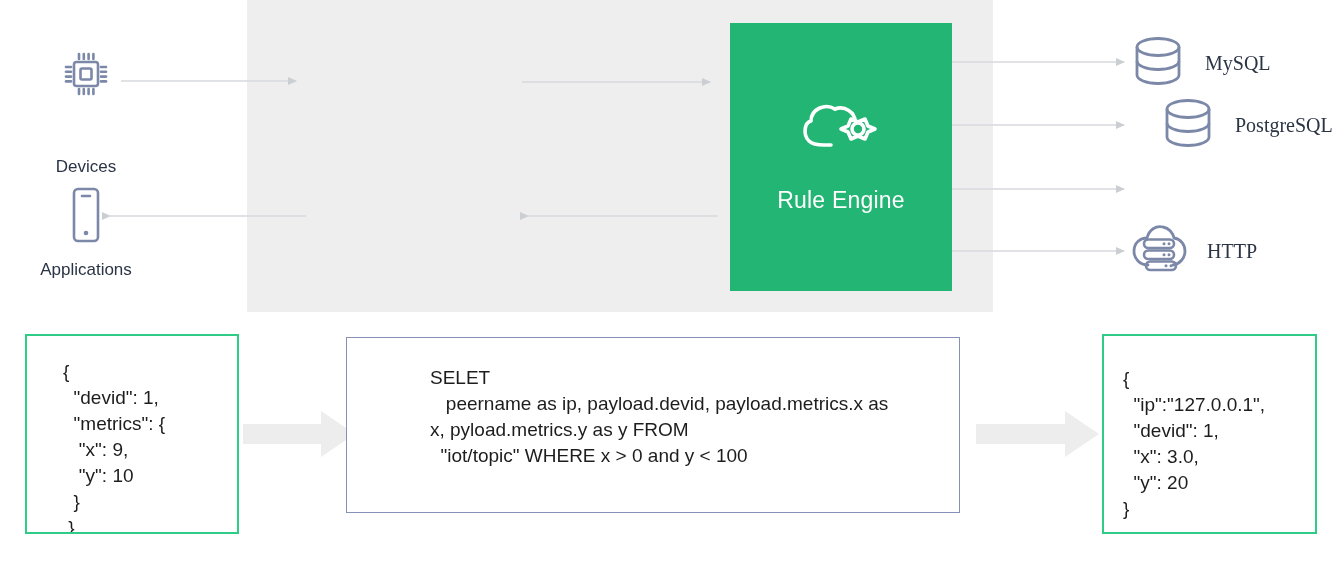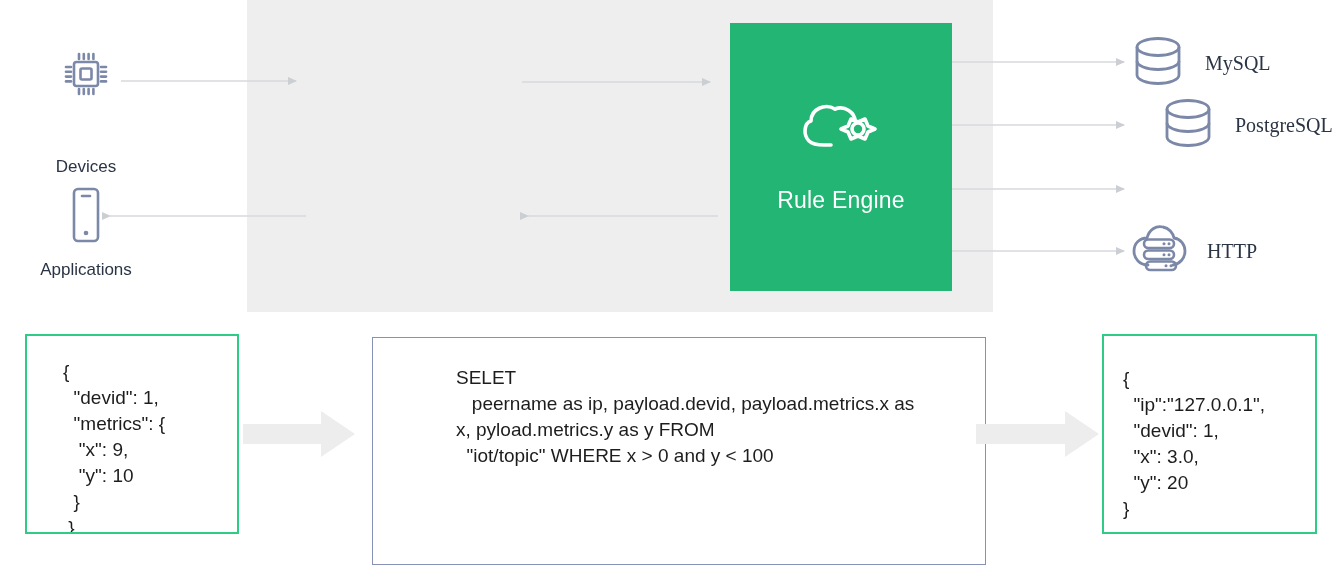--- a/index.html
+++ b/index.html
@@ -111,22 +111,22 @@
     line-height: 26px;
     color: #1d1d1d;
     white-space: pre;
   }
   #code-input {
     left: 25px; top: 334px;
     width: 214px; height: 200px;
   }
   #code-input .code-text { margin: 23px 0 0 36px; }
   #code-sql {
-    left: 372px; top: 337px;
-    width: 614px; height: 228px;
+    left: 346px; top: 337px;
+    width: 614px; height: 176px;
   }
   #code-sql .code-text {
     margin: 27px 0 0 83px;
     white-space: pre-wrap;
     width: 470px;
   }
   #code-output {
     left: 1102px; top: 334px;
     width: 215px; height: 200px;
   }

